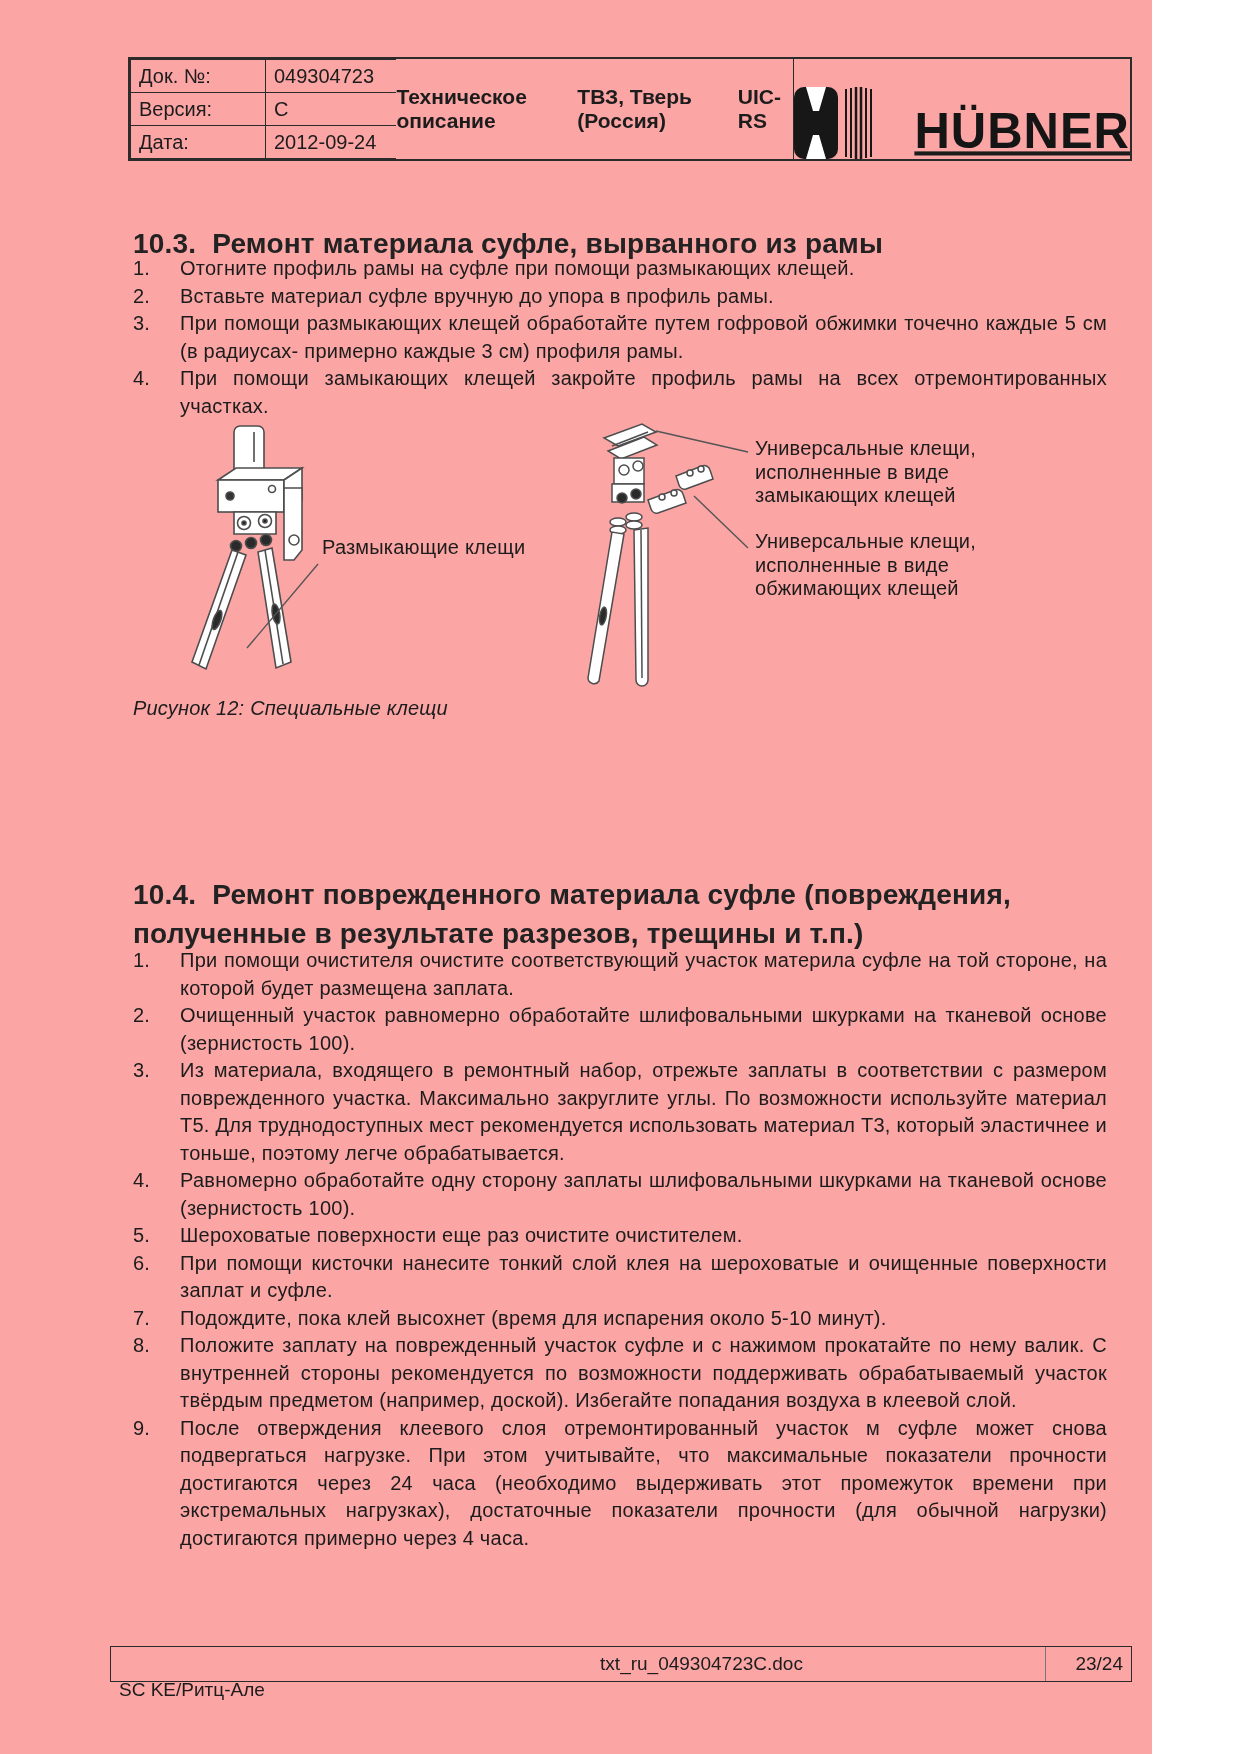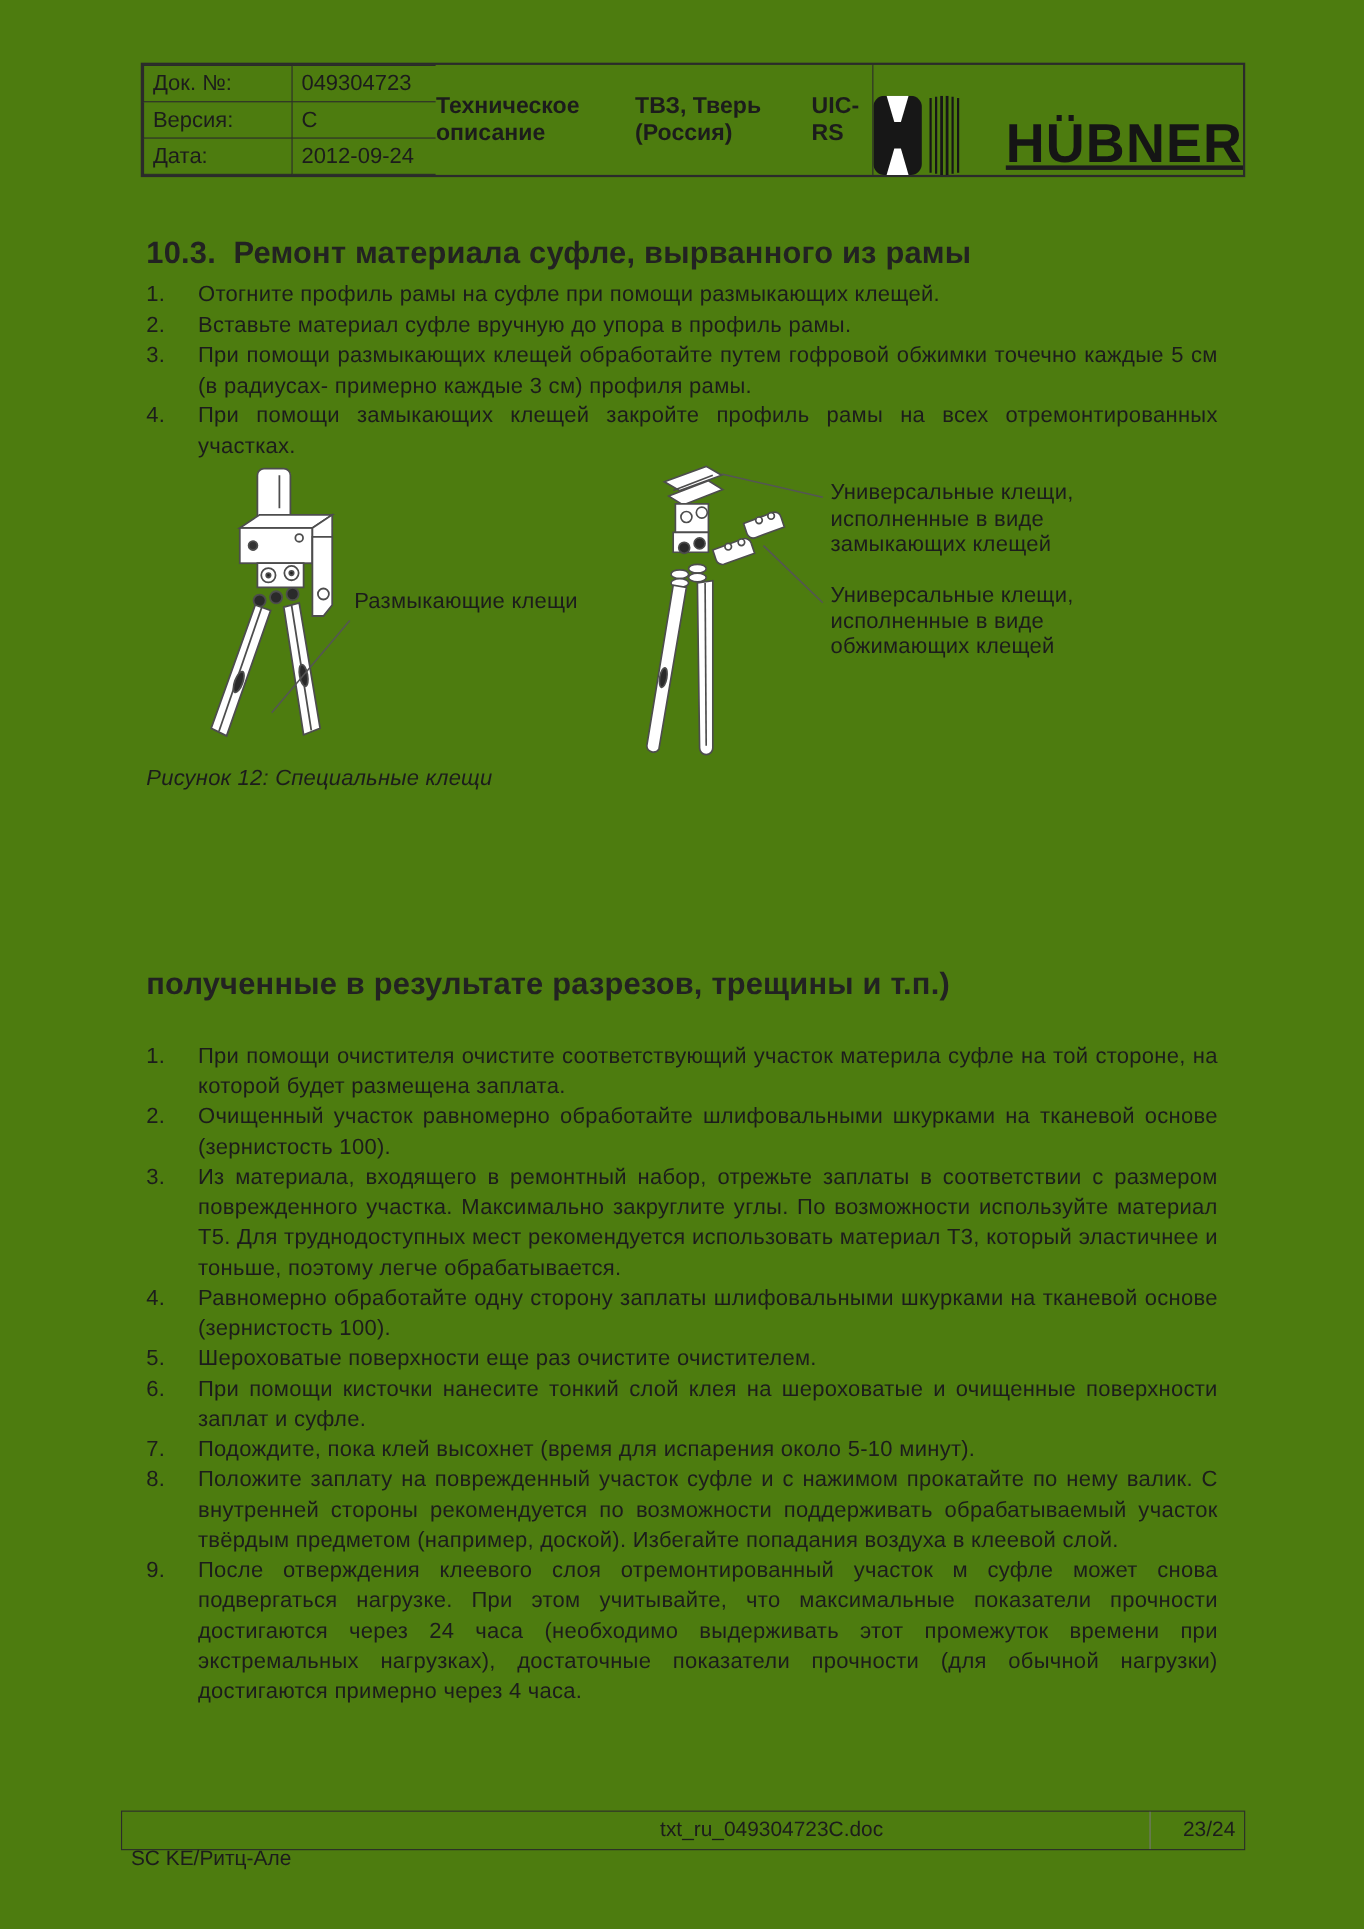--- a/index.html
+++ b/index.html
@@ -1,16 +1,16 @@
 <!DOCTYPE html>
 <html><head>
 <meta charset="utf-8">
 <style>
   html,body{margin:0;padding:0;background:#fff;}
-  .page{position:relative;width:1240px;height:1754px;background:#4d7c0f;overflow:hidden;
+  .page{position:relative;width:1152px;height:1754px;background:#fca5a5;overflow:hidden;
         font-family:"Liberation Sans",sans-serif;color:#1c1c1c;}
   
   .hdr{position:absolute;left:128px;top:57px;width:1004px;height:104px;
        border:2px solid #2b2b2b;display:flex;box-sizing:border-box;}
   .hdr-table{width:272px;border-collapse:collapse;table-layout:fixed;}
   .hdr-table td{border:1.5px solid #2b2b2b;font-size:20px;padding:2px 8px;
                 white-space:nowrap;vertical-align:middle;}
   .hdr-table td.val{border-right:none;}
   .hdr-table td.lab{width:118px;}
   .hdr-center{flex:0 0 398px;border-right:1.5px solid #2b2b2b;display:flex;
@@ -83,21 +83,21 @@
             <line x1="67" y1="0" x2="67" y2="72" stroke-width="2.5"></line>
             <line x1="72" y1="1" x2="72" y2="71" stroke-width="2"></line>
             <line x1="77" y1="2" x2="77" y2="70" stroke-width="2"></line>
           </g>
         </svg>
       </span>
       <span class="logo-word">HÜBNER</span>
     </div>
   </header>
 
-  <div class="h1" style="top:210px;">
+  <div class="h1" style="top:224px;">
     <span class="num">10.3.</span><span>Ремонт материала суфле, вырванного из рамы</span>
   </div>
 
   <div class="olist" style="top:255px;">
     <div class="li">
       <span class="num">1.</span>
       <div class="txt">Отогните профиль рамы на суфле при помощи размыкающих клещей.</div>
     </div>
     <div class="li">
       <span class="num">2.</span>
@@ -187,20 +187,23 @@
 
   <div class="fig-label" style="left:755px;top:530px;">
     <div>Универсальные клещи,</div>
     <div>исполненные в виде</div>
     <div>обжимающих клещей</div>
   </div>
 
   <div class="caption">Рисунок 12: Специальные клещи</div>
 
   <div class="h1" style="top:875px;">
+    <div>
+      <span class="num">10.4.</span><span>Ремонт поврежденного материала суфле (повреждения,</span>
+    </div>
     <div>полученные в результате разрезов, трещины и т.п.)</div>
   </div>
 
   <div class="olist" style="top:947px;">
     <div class="li">
       <span class="num">1.</span>
       <div class="txt">При помощи очистителя очистите соответствующий участок материла суфле на той стороне, на которой будет размещена заплата.</div>
     </div>
     <div class="li">
       <span class="num">2.</span>

